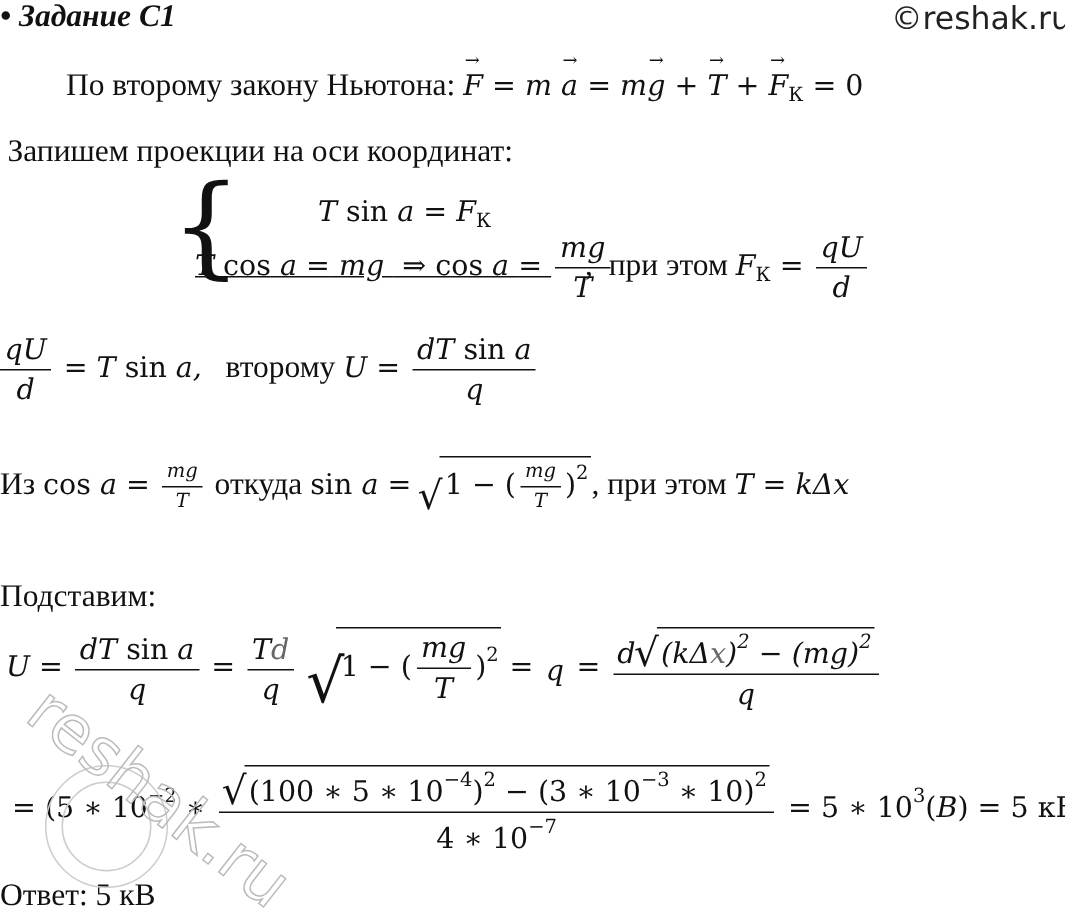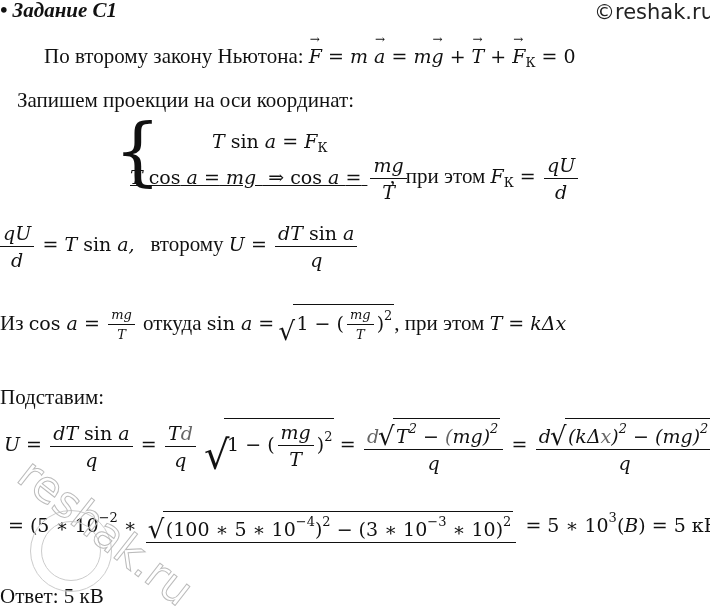--- a/index.html
+++ b/index.html
@@ -34,21 +34,21 @@
 <body>
 
 <div class="abs title" style="left:0;top:-2px;">• Задание С1</div>
 <div class="abs logo" style="left:594px;top:0px;">©reshak.ru</div>
 
 <div class="abs" style="left:0;top:44px;margin-left:44px;">
   <span>По второму закону Ньютона:</span>
   <span class="m"> <span class="vec">F</span> <span class="mr">=</span> m <span class="vec">a</span> <span class="mr">=</span> m<span class="vec">g</span> <span class="mr">+</span> <span class="vec">T</span> <span class="mr">+</span> <span class="vec">F</span><sub>К</sub> <span class="mr">= 0</span></span>
 </div>
 
-<div class="abs" style="left:17px;top:88px;">Запишем проекции на оси координат:</div>
+<div class="abs" style="left:5px;top:88px;">Запишем проекции на оси координат:</div>
 
 <div class="abs brace" style="left:114px;top:114px;">{</div>
 <div class="abs m" style="left:212px;top:130px;">T <span class="mr">sin</span> a <span class="mr">=</span> F<sub>К</sub></div>
 <div class="abs m" style="left:130px;top:154px;text-decoration:underline;">
   T <span class="mr">cos</span> a <span class="mr">=</span> mg <span class="mr">&nbsp;⇒ cos</span> a <span class="mr">=</span>
   <span class="frac">
       <span class="num">mg</span>
       <span class="den">T</span>
     </span>
 </div>
@@ -103,35 +103,35 @@
   <span class="frac m">
       <span class="num">T<span class="gray">d</span></span>
       <span class="den">q</span>
     </span>
   <span class="sqrt big mr">1 − (<span class="frac m">
         <span class="num">mg</span>
         <span class="den">T</span>
       </span>)<sup>2</sup></span>
   <span class="mr">=</span>
   <span class="frac m">
-      <span class="num"><span class="gray">d</span><span class="sqrt">T<sup>2</sup> <span class="mr">−</span> <span class="gray">(</span>mg)<sup>2</sup></span></span>
       <span class="den">q</span>
     </span>
   <span class="mr">=</span>
   <span class="frac m">
       <span class="num">d<span class="sqrt">(kΔ<span class="gray">x</span>)<sup>2</sup> <span class="mr">−</span> (mg)<sup>2</sup></span></span>
       <span class="den">q</span>
     </span>
   
 </div>
 
 <div class="abs mr" style="left:8px;top:510px;">
   = (5 ∗ 10<sup>−2</sup> ∗
   <span class="frac">
       <span class="num"><span class="sqrt">(100 ∗ 5 ∗ 10<sup>−4</sup>)<sup>2</sup> − (3 ∗ 10<sup>−3</sup> ∗ 10)<sup>2</sup></span></span>
+      <span class="den">4 ∗ 10<sup>−7</sup></span>
     </span>
   = 5 ∗ 10<sup>3</sup>(<span class="m">B</span>) = 5 кВ
 </div>
 
 <div class="abs" style="left:0;top:584px;">Ответ: 5 кВ</div>
 
 <div class="wm-circle" style="left:30px;top:510px;"></div>
 <div class="wm-circle inner" style="left:41px;top:521px;"></div>
 <div class="watermark" style="left:40px;top:448px;">reshak.ru</div>
 

